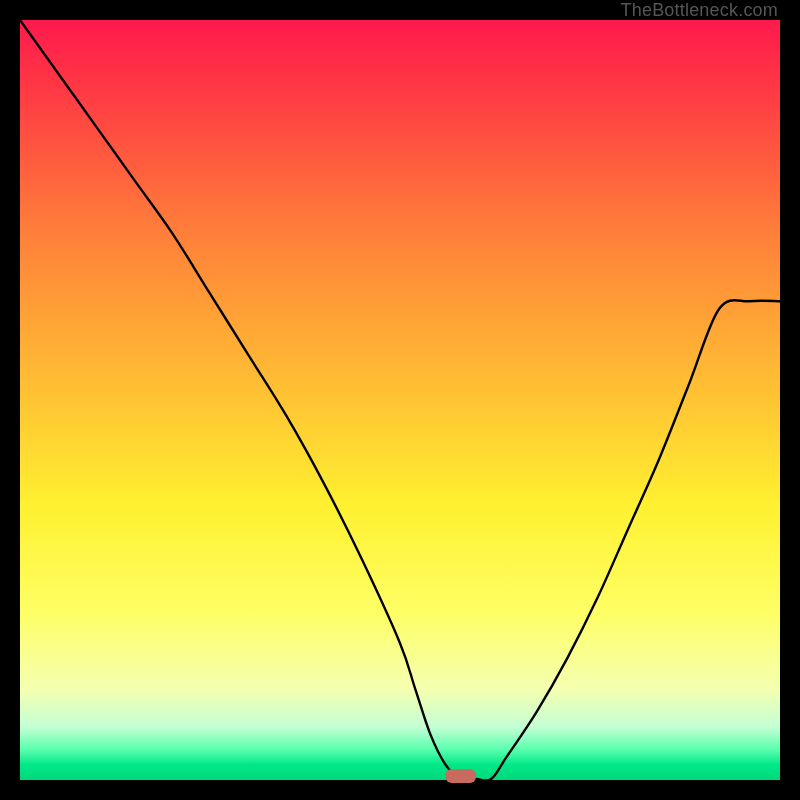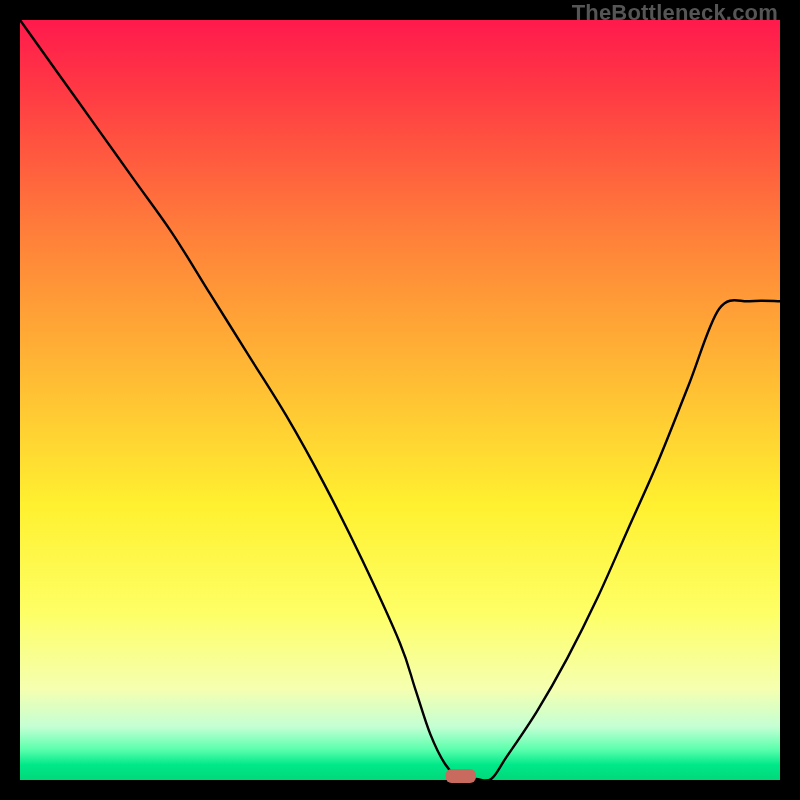--- a/index.html
+++ b/index.html
@@ -38,22 +38,22 @@
       #5affad 96%,
       #00e889 98%,
       #00d97a 100%
     );
   }
   .watermark {
     position: absolute;
     top: 0px;
     right: 22px;
     color: #555;
-    font-size: 22px;
-    font-weight: 700;
+    font-size: 18px;
+    font-weight: 400;
     letter-spacing: 0.2px;
     z-index: 5;
   }
   svg.curve {
     position: absolute;
     left: 0;
     top: 0;
     width: 760px;
     height: 760px;
     overflow: visible;

